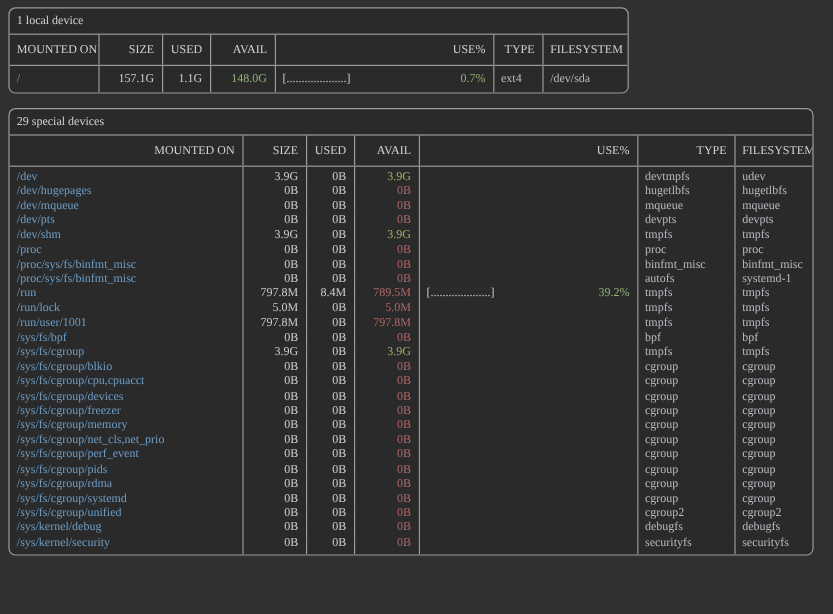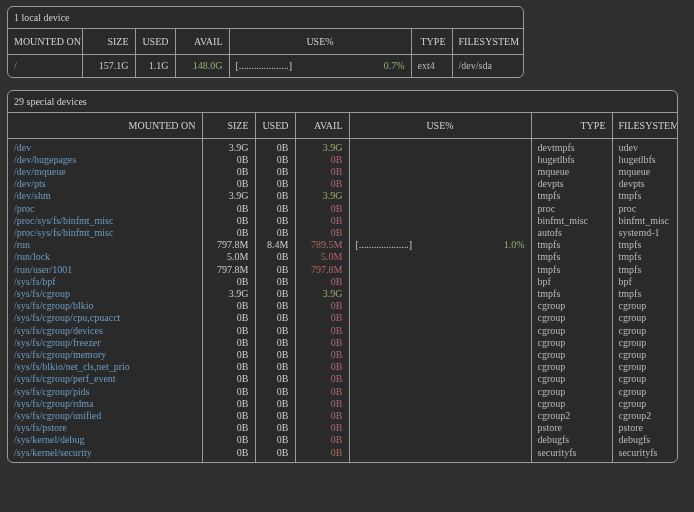--- a/index.html
+++ b/index.html
@@ -21,21 +21,21 @@
   .tbl-special{width:671px}
   .tbl-title{
     height:22px;line-height:22px;padding:0 6px;
     border-bottom:1px solid var(--border);color:#d2d2d2;white-space:nowrap;
   }
   table{border-collapse:collapse;table-layout:fixed;width:100%}
   th,td{padding:0 6px;white-space:nowrap;overflow:hidden;font-weight:normal}
   th:not(:first-child),td:not(:first-child){border-left:1px solid var(--border)}
   thead th{border-bottom:1px solid var(--border);height:25px;text-align:right;color:#d2d2d2}
   th.num{text-align:right}
-  th.ctr{text-align:center}
+  th.ctr{}
   td.num{text-align:right}
   td.mount{color:var(--pathBlue)}
   td.txt{color:var(--muted)}
   td .green,td.green{color:var(--green)}
   td .yellow,td.yellow{color:var(--yellow)}
   td .red,td.red{color:var(--red)}
   .tbl-local tbody td{height:23px;vertical-align:middle}
   .tbl-special tbody td{line-height:12.2px;height:12.2px}
   .tbl-special tbody tr:first-child td{padding-top:3px;height:15.2px}
   .tbl-special tbody tr:last-child td{padding-bottom:3px;height:15.2px}
@@ -194,21 +194,21 @@
             <td class="txt">systemd-1</td>
           </tr>
           <tr>
             <td class="mount">/run</td>
             <td class="num">797.8M</td>
             <td class="num">8.4M</td>
             <td class="num red">789.5M</td>
             <td class="use">
               <div class="usebar">
                 <span class="bar">[....................]</span>
-                <span class="pct green">1.0%</span>
+                <span class="pct green">39.2%</span>
               </div>
             </td>
             <td class="txt">tmpfs</td>
             <td class="txt">tmpfs</td>
           </tr>
           <tr>
             <td class="mount">/run/lock</td>
             <td class="num">5.0M</td>
             <td class="num">0B</td>
             <td class="num red">5.0M</td>
@@ -282,21 +282,21 @@
           <tr>
             <td class="mount">/sys/fs/cgroup/memory</td>
             <td class="num">0B</td>
             <td class="num">0B</td>
             <td class="num red">0B</td>
             <td class="use"></td>
             <td class="txt">cgroup</td>
             <td class="txt">cgroup</td>
           </tr>
           <tr>
-            <td class="mount">/sys/fs/blkio/net_cls,net_prio</td>
+            <td class="mount">/sys/fs/cgroup/net_cls,net_prio</td>
             <td class="num">0B</td>
             <td class="num">0B</td>
             <td class="num red">0B</td>
             <td class="use"></td>
             <td class="txt">cgroup</td>
             <td class="txt">cgroup</td>
           </tr>
           <tr>
             <td class="mount">/sys/fs/cgroup/perf_event</td>
             <td class="num">0B</td>
@@ -310,44 +310,44 @@
             <td class="mount">/sys/fs/cgroup/pids</td>
             <td class="num">0B</td>
             <td class="num">0B</td>
             <td class="num red">0B</td>
             <td class="use"></td>
             <td class="txt">cgroup</td>
             <td class="txt">cgroup</td>
           </tr>
           <tr>
             <td class="mount">/sys/fs/cgroup/rdma</td>
+            <td class="num">0B</td>
+            <td class="num">0B</td>
+            <td class="num red">0B</td>
+            <td class="use"></td>
+            <td class="txt">cgroup</td>
+            <td class="txt">cgroup</td>
+          </tr>
+          <tr>
+            <td class="mount">/sys/fs/cgroup/systemd</td>
             <td class="num">0B</td>
             <td class="num">0B</td>
             <td class="num red">0B</td>
             <td class="use"></td>
             <td class="txt">cgroup</td>
             <td class="txt">cgroup</td>
           </tr>
           <tr>
             <td class="mount">/sys/fs/cgroup/unified</td>
             <td class="num">0B</td>
             <td class="num">0B</td>
             <td class="num red">0B</td>
             <td class="use"></td>
             <td class="txt">cgroup2</td>
             <td class="txt">cgroup2</td>
-          </tr>
-          <tr>
-            <td class="mount">/sys/fs/pstore</td>
-            <td class="num">0B</td>
-            <td class="num">0B</td>
-            <td class="num red">0B</td>
-            <td class="use"></td>
-            <td class="txt">pstore</td>
-            <td class="txt">pstore</td>
           </tr>
           <tr>
             <td class="mount">/sys/kernel/debug</td>
             <td class="num">0B</td>
             <td class="num">0B</td>
             <td class="num red">0B</td>
             <td class="use"></td>
             <td class="txt">debugfs</td>
             <td class="txt">debugfs</td>
           </tr>

